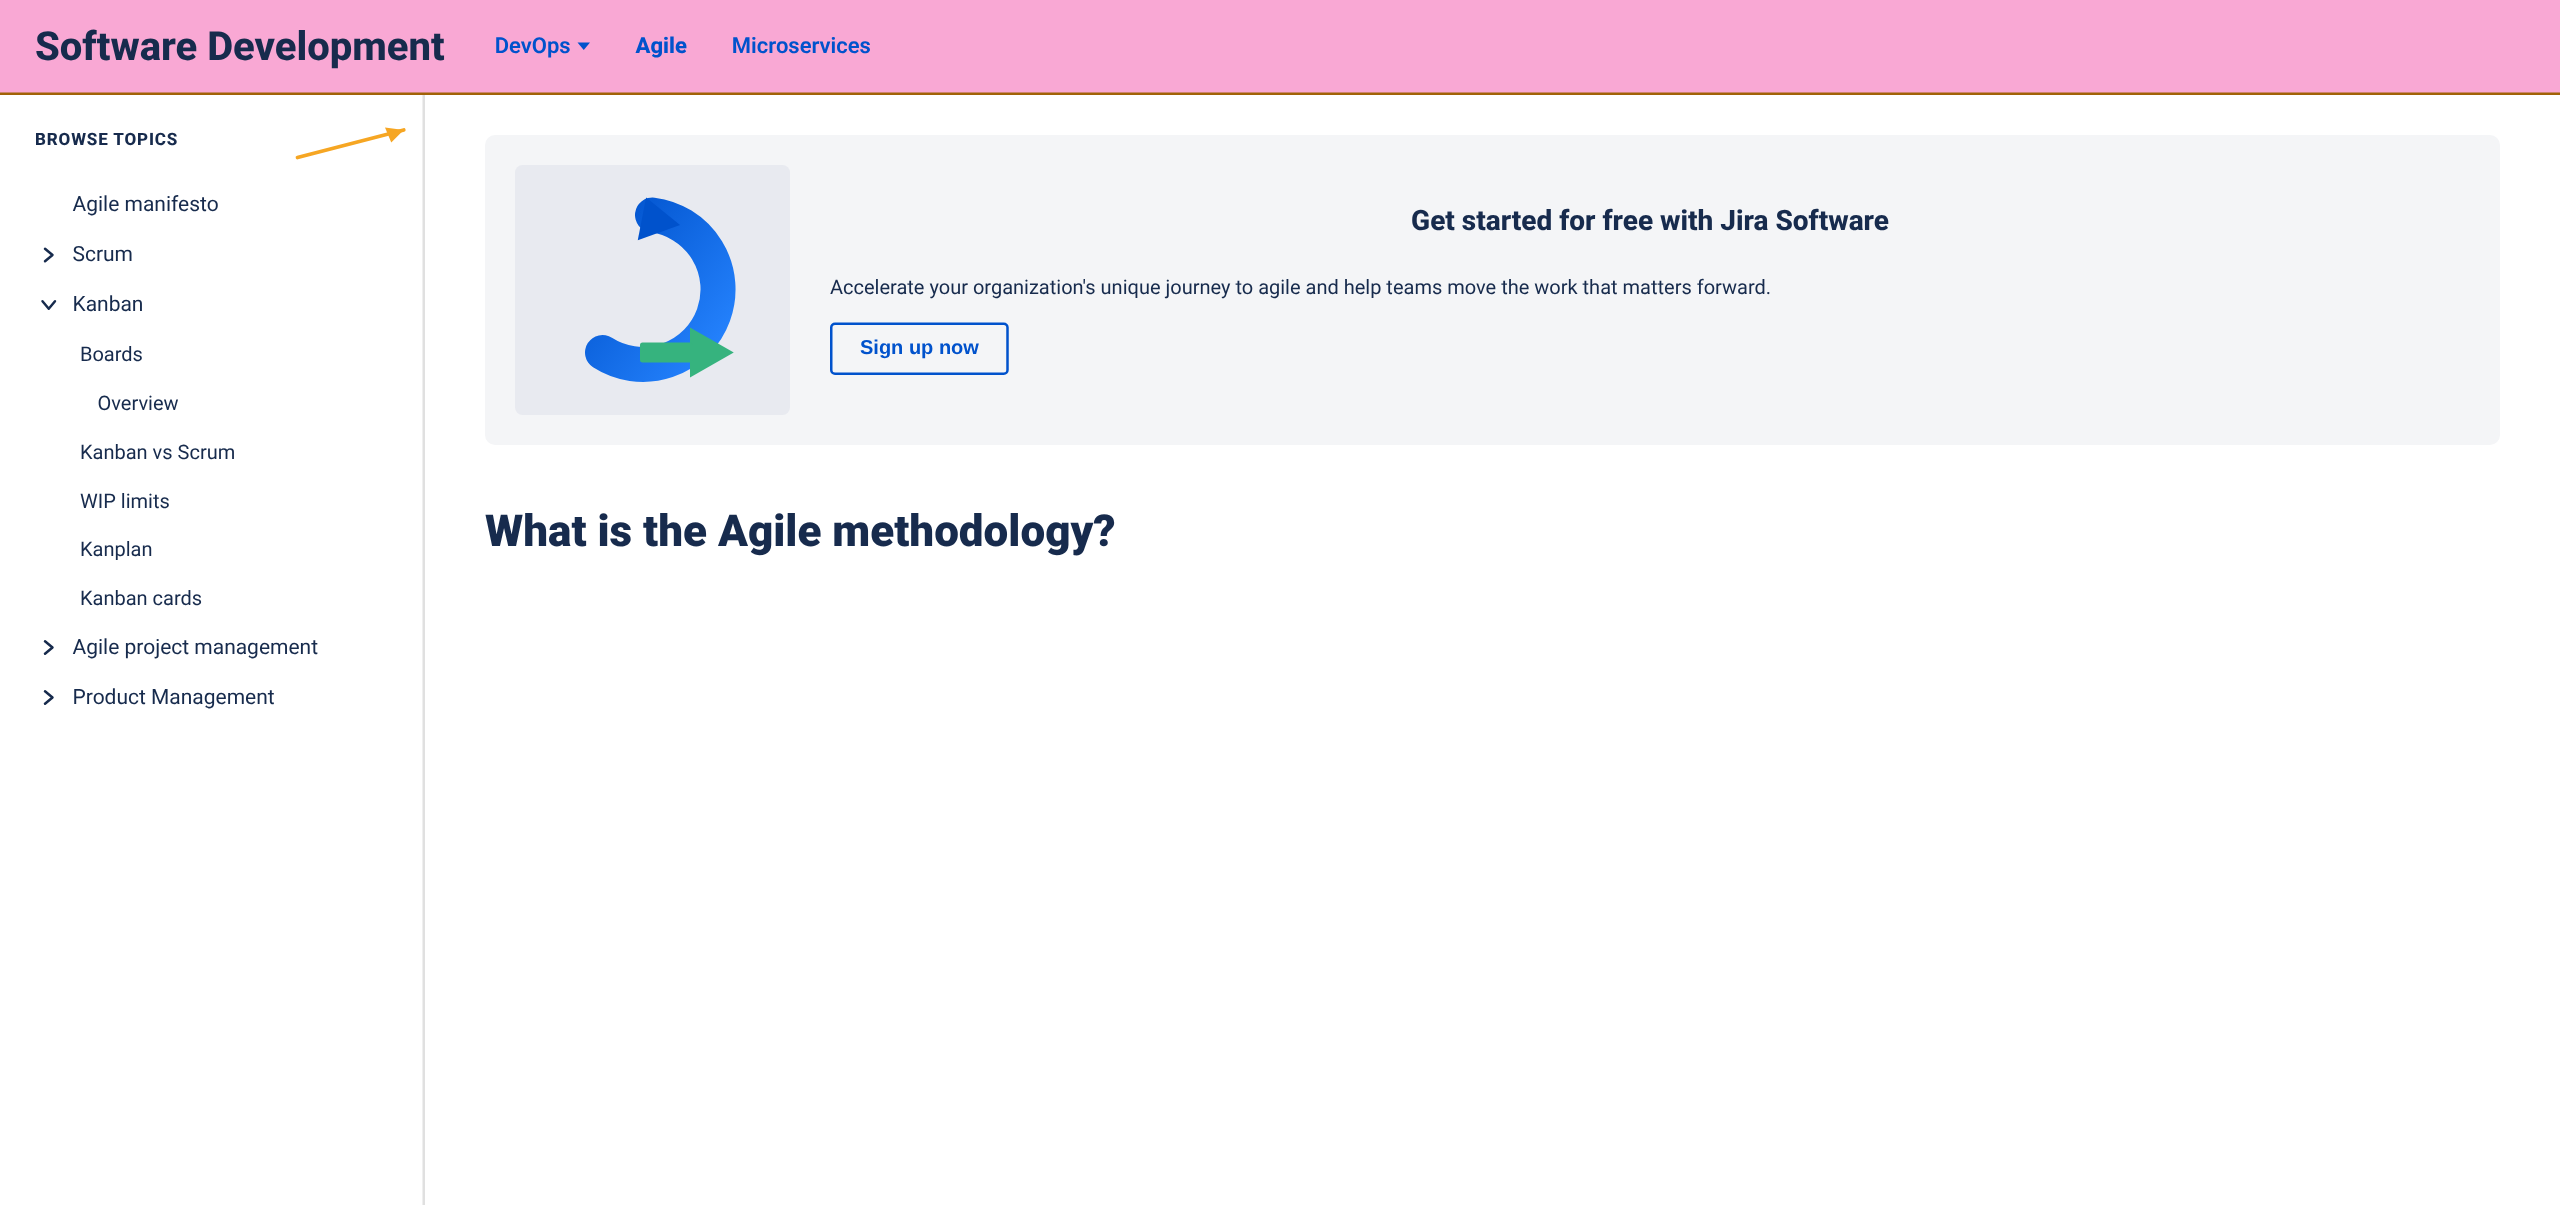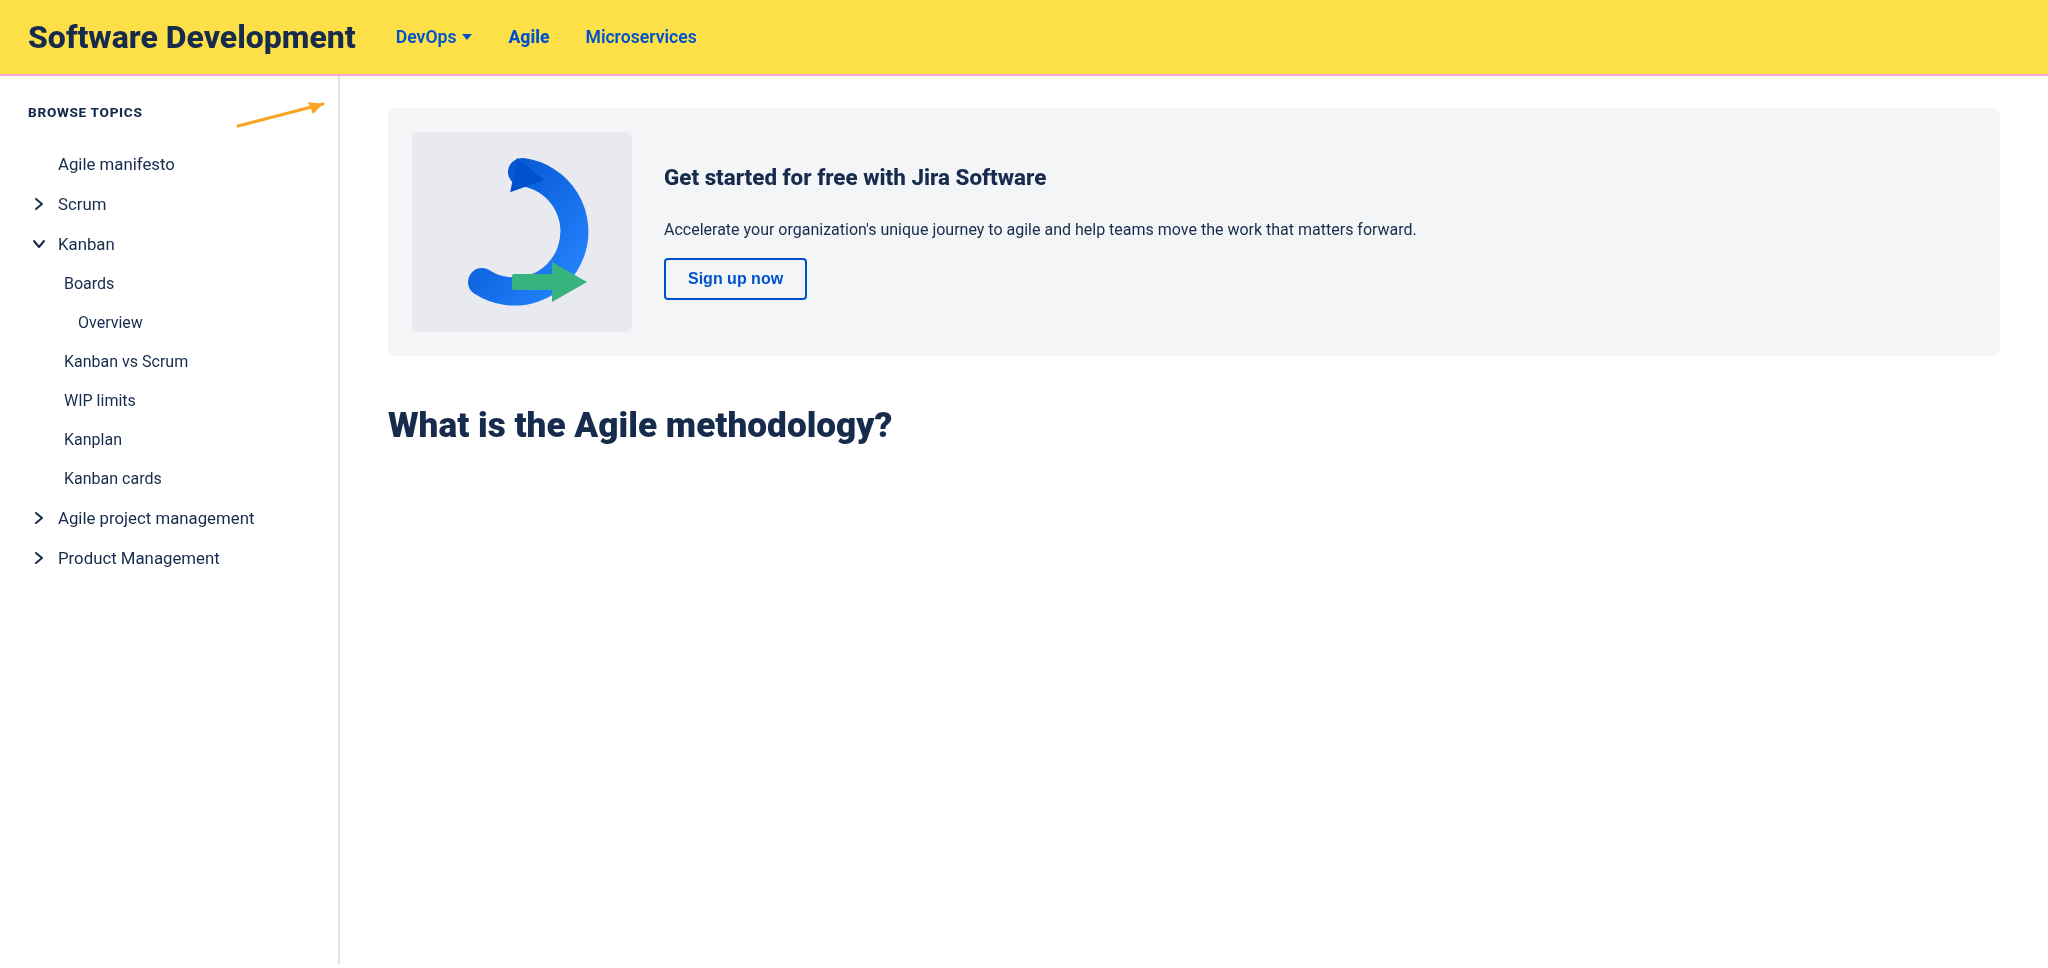--- a/index.html
+++ b/index.html
@@ -9,22 +9,22 @@
       background: #fff;
       color: #172B4D;
       font-size: 16px;
     }
 
     
     .header {
       display: flex;
       align-items: center;
       padding: 18px 28px;
-      border-bottom: 2px solid #f9a8d4;
-      background: #fde047;
+      border-bottom: 2px solid #a16207;
+      background: #f9a8d4;
     }
 
     .header-title {
       font-size: 2rem;
       font-weight: 800;
       color: #172B4D;
       margin-right: 40px;
       white-space: nowrap;
     }
 
@@ -171,20 +171,21 @@
 
     .promo-text {
       flex: 1;
     }
 
     .promo-text h2 {
       font-size: 1.4rem;
       font-weight: 800;
       color: #172B4D;
       margin-bottom: 28px;
+      text-align: center;
     }
 
     .promo-text p {
       font-size: 1rem;
       color: #172B4D;
       line-height: 1.5;
     }
 
     .sign-up-btn {
       display: inline-block;

